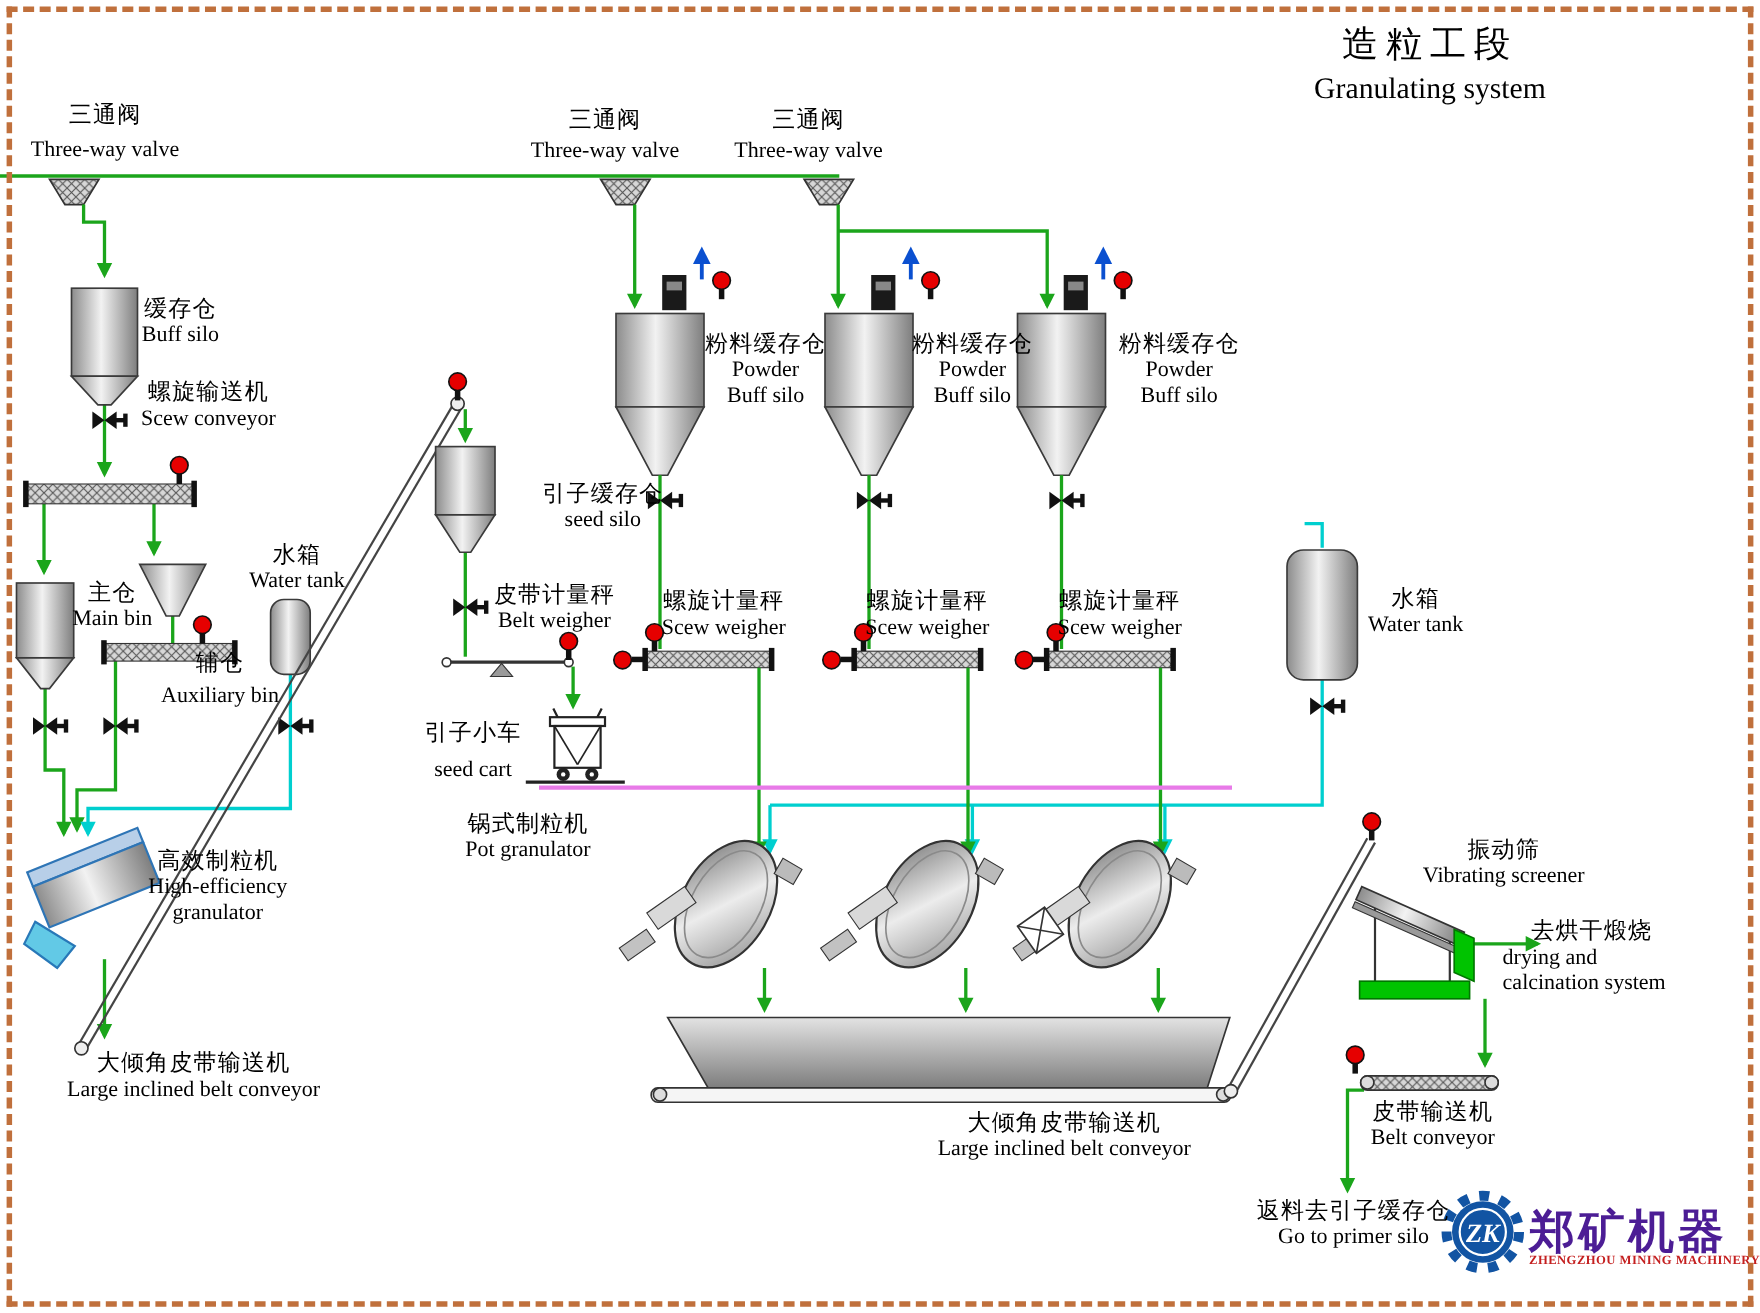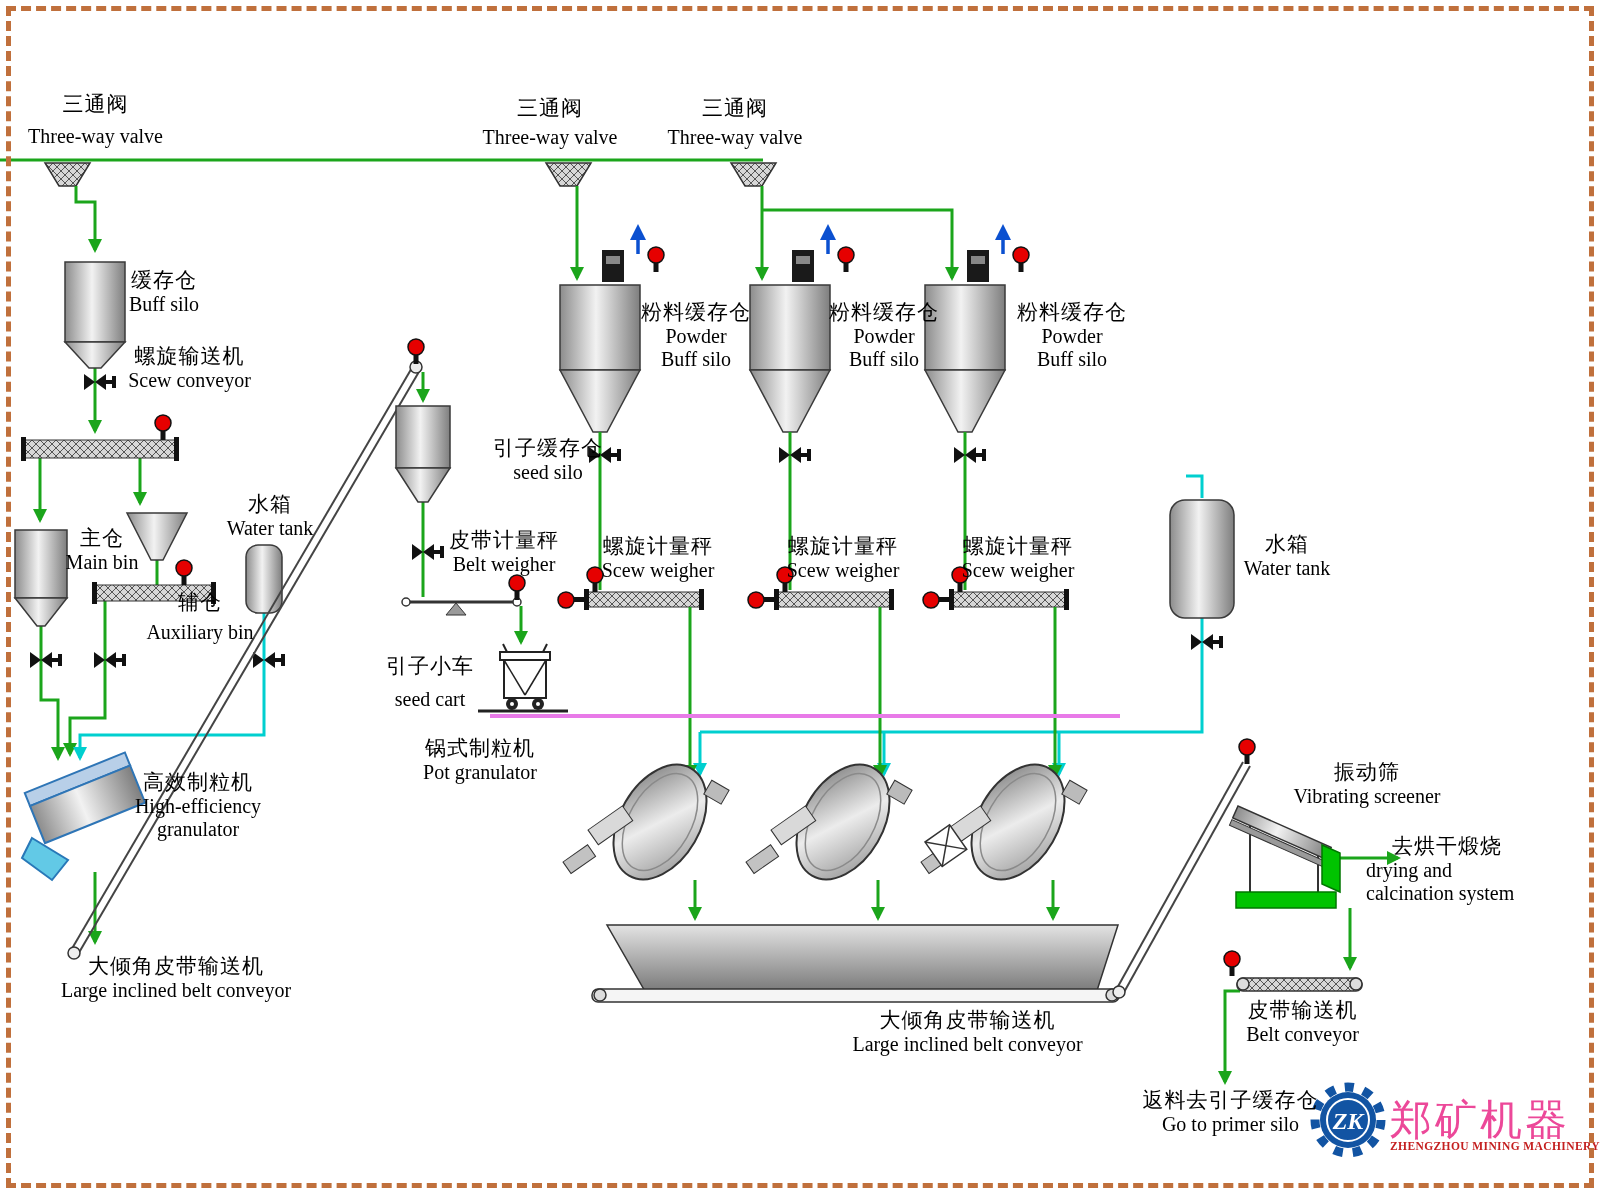--- a/index.html
+++ b/index.html
@@ -8,21 +8,21 @@
   .frame{position:absolute;inset:6px;border:5px dashed #c0703c;z-index:20;pointer-events:none;}
   svg.diagram{position:absolute;left:0;top:0;z-index:1;}
   .lbl{position:absolute;z-index:6;text-align:center;line-height:1.18;}
   .lbl .zh{display:block;font-size:21px;letter-spacing:1px;}
   .lbl .en{display:block;font-size:20px;}
   .lbl.left{text-align:left;}
   .lbl .ind{padding-left:26px;}
   .title-block .zh{font-size:33px;letter-spacing:7px;margin-bottom:4px;}
   .title-block .en{font-size:27px;}
   .gap .en{margin-top:9px;}
-  .logo-zh{position:absolute;z-index:6;font-size:42px;font-weight:normal;color:#ec4899;letter-spacing:3px;}
+  .logo-zh{position:absolute;z-index:6;font-size:42px;font-weight:bold;color:#4c1d95;letter-spacing:3px;}
   .logo-en{position:absolute;z-index:6;font-size:11.5px;font-weight:bold;color:#c41f1f;letter-spacing:.4px;}
 </style>
 </head>
 <body>
 
 <div class="page">
   <div class="frame"></div>
 
   <svg class="diagram" width="1600" height="1194" viewBox="0 0 1600 1194">
     <defs>
@@ -269,20 +269,24 @@
     <use href="#motor" x="1232" y="976"></use>
 
     <g transform="translate(1316,1088)">
       <circle cx="32" cy="32" r="33" fill="none" stroke="#1254a3" stroke-width="9" stroke-dasharray="9 10"></circle>
       <circle cx="32" cy="32" r="28" fill="#1254a3"></circle>
       <circle cx="32" cy="32" r="21" fill="none" stroke="#fff" stroke-width="2"></circle>
       <text x="32" y="41" text-anchor="middle" font-size="24" font-weight="bold" font-style="italic" fill="#ffffff" font-family="Liberation Serif, serif">ZK</text>
     </g>
   </svg>
 
+  <div class="lbl title-block" style="left:1128px;top:22px;width:344px;">
+    <span class="zh">造粒工段</span>
+    <span class="en">Granulating system</span>
+  </div>
 
   <div class="lbl" style="left:18px;top:92px;width:155px;">
     <span class="zh">三通阀</span>
     <span class="en" style="margin-top:8px;">Three-way valve</span>
   </div>
   <div class="lbl" style="left:470px;top:96px;width:160px;">
     <span class="zh">三通阀</span>
     <span class="en" style="margin-top:5px;">Three-way valve</span>
   </div>
   <div class="lbl" style="left:655px;top:96px;width:160px;">

